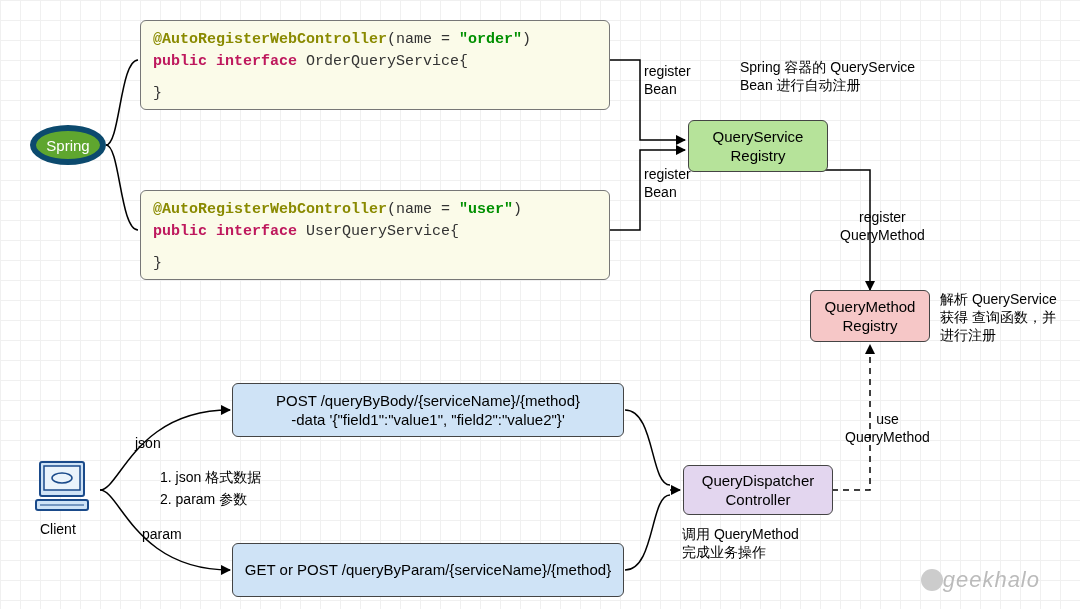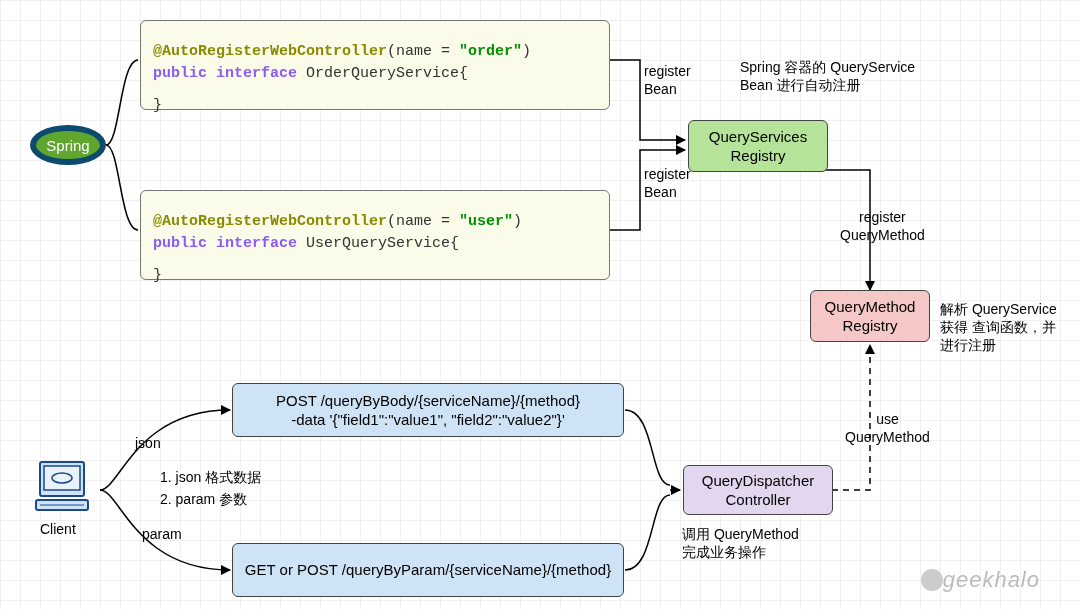--- a/index.html
+++ b/index.html
@@ -12,28 +12,28 @@
     background-image:
       linear-gradient(#f0f0f0 1px, transparent 1px),
       linear-gradient(90deg, #f0f0f0 1px, transparent 1px);
     background-size: 20px 20px;
   }
   .abs { position: absolute; }
   .codebox {
     background: #fbfbe9;
     border: 1.5px solid #777;
     border-radius: 6px;
-    padding: 20px 12px;
+    padding: 8px 12px;
     font-family: "Courier New", monospace;
     font-size: 15px;
     line-height: 1.45;
     color: #333;
   }
   .kw-anno { color: #8a8a00; font-weight: bold; }
-  .kw-pub  { color: #8b5cf6; font-weight: bold; }
+  .kw-pub  { color: #be185d; font-weight: bold; }
   .kw-str  { color: #009000; font-weight: bold; }
   .node {
     border: 1.5px solid #444;
     border-radius: 6px;
     text-align: center;
     display: flex; flex-direction: column;
     align-items: center; justify-content: center;
     line-height: 1.3;
     font-size: 15px;
   }
@@ -115,33 +115,33 @@
   </div>
   <div style="height:10px;"></div>
   <div>}</div>
 </div>
 
 <div class="abs lbl" style="left:644px; top:62px; white-space:pre; text-align:left;">register
 Bean</div>
 <div class="abs lbl" style="left:644px; top:165px; white-space:pre; text-align:left;">register
 Bean</div>
 
-<div class="abs node node-green" style="left:688px; top:120px; width:140px; height:52px; white-space:pre;">QueryServices
+<div class="abs node node-green" style="left:688px; top:120px; width:140px; height:52px; white-space:pre;">QueryService
 Registry</div>
 
 <div class="abs lbl" style="left:740px; top:58px; white-space:pre;">Spring 容器的 QueryService
 Bean 进行自动注册</div>
 
 <div class="abs lbl" style="left:840px; top:208px; white-space:pre; text-align:center;">register
 QueryMethod</div>
 
 <div class="abs node node-pink" style="left:810px; top:290px; width:120px; height:52px; white-space:pre;">QueryMethod
 Registry</div>
 
-<div class="abs lbl" style="left:940px; top:300px; white-space:pre;">解析 QueryService
+<div class="abs lbl" style="left:940px; top:290px; white-space:pre;">解析 QueryService
 获得 查询函数，并
 进行注册</div>
 
 <div class="abs lbl" style="left:845px; top:410px; white-space:pre; text-align:center;">use
 QueryMethod</div>
 
 <div class="abs" style="left:34px; top:458px;">
   <svg width="56" height="56" viewBox="0 0 56 56">
     <rect x="6" y="4" width="44" height="34" rx="2" fill="#cfe3f6" stroke="#1a4a8a" stroke-width="2"></rect>
     <rect x="10" y="8" width="36" height="24" fill="#eaf3fb" stroke="#1a4a8a" stroke-width="1.5"></rect>

